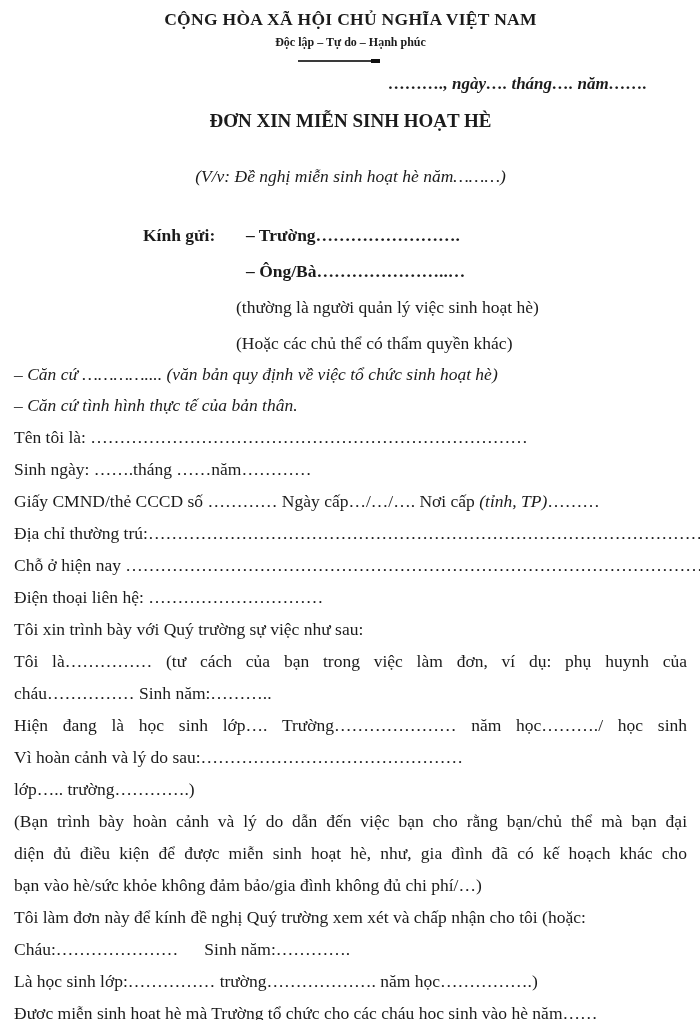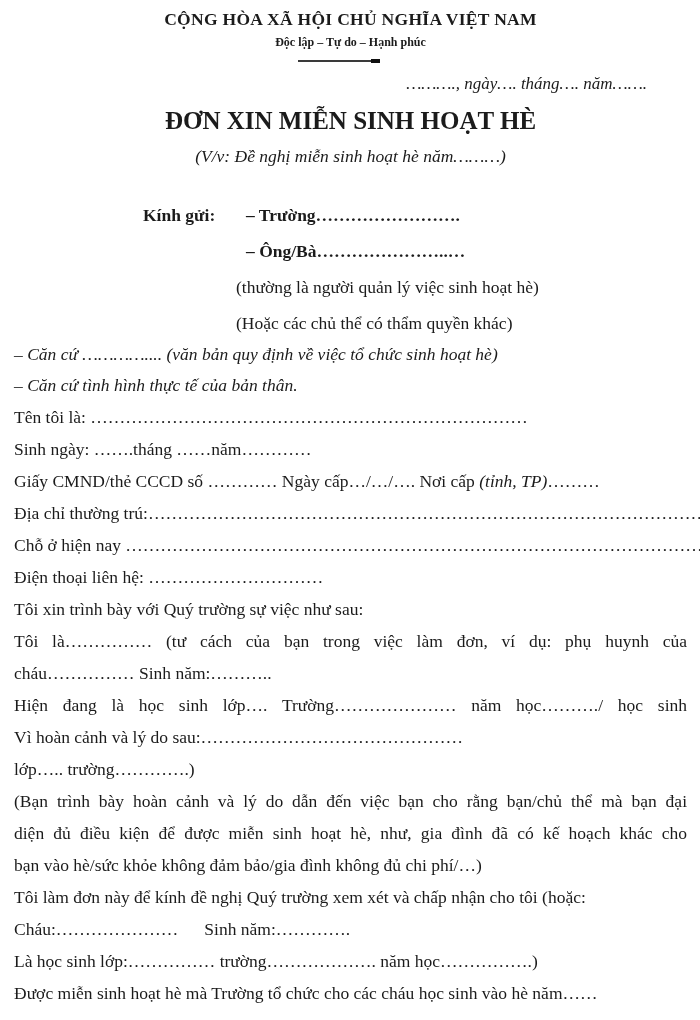--- a/index.html
+++ b/index.html
@@ -15,23 +15,23 @@
     overflow:hidden;
   }
   .center{text-align:center;}
   .i{font-style:italic;}
   .nw{white-space:nowrap;}
   .national{font-size:17.5px;font-weight:bold;line-height:22px;letter-spacing:0.3px;}
   .motto{font-size:12px;font-weight:bold;line-height:24px;}
   .sep{width:82px;margin:4px auto 0;display:flex;align-items:center;transform:translateX(-12px);height:6px;}
   .sep-line{flex:1;height:2px;background:#3a3a3a;}
   .sep-cap{width:9px;height:4px;background:#101010;}
-  .dateline{margin-top:9px;text-align:right;padding-right:40px;font-style:italic;font-size:17px;line-height:22px;}
-  .doc-title{margin-top:14px;font-size:25px;font-weight:bold;line-height:24px;text-align:center;}
-  .doc-subtitle{margin-top:12px;font-style:italic;font-size:17.5px;line-height:22px;text-align:center;}
+  .dateline{margin-top:9px;text-align:right;padding-right:40px;font-style:italic;font-size:17px;line-height:22px;font-weight:bold;}
+  .doc-title{margin-top:14px;font-size:19px;font-weight:bold;line-height:24px;text-align:center;}
+  .doc-subtitle{margin-top:32px;font-style:italic;font-size:17.5px;line-height:22px;text-align:center;}
   .recipients{margin-top:36px;}
   .rcp-row{display:flex;line-height:24px;margin-bottom:12px;margin-top:12px;}
   .rcp-label{width:103px;margin-left:129px;font-weight:bold;flex:0 0 auto;}
   .rcp-line{font-weight:bold;}
   .rcp-indent{margin-left:232px;line-height:24px;margin-bottom:12px;font-weight:bold;}
   .rcp-note{margin-left:222px;line-height:24px;margin-bottom:12px;}
   .rcp-note:last-child{margin-bottom:0;}
   .legal{margin-top:4px;}
   .legal div{line-height:31px;font-style:italic;}
   .lines div{line-height:32px;}

